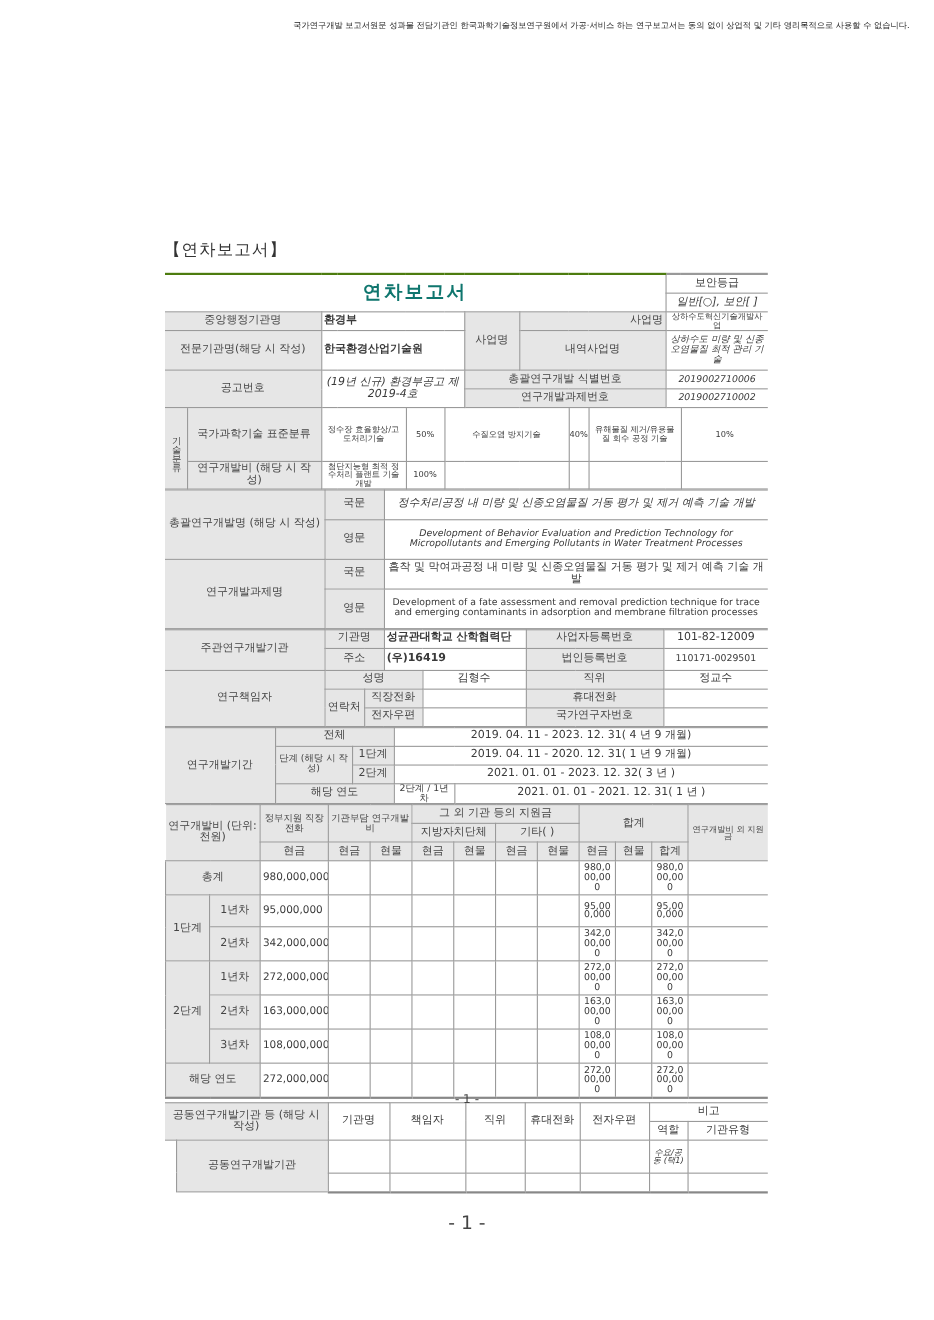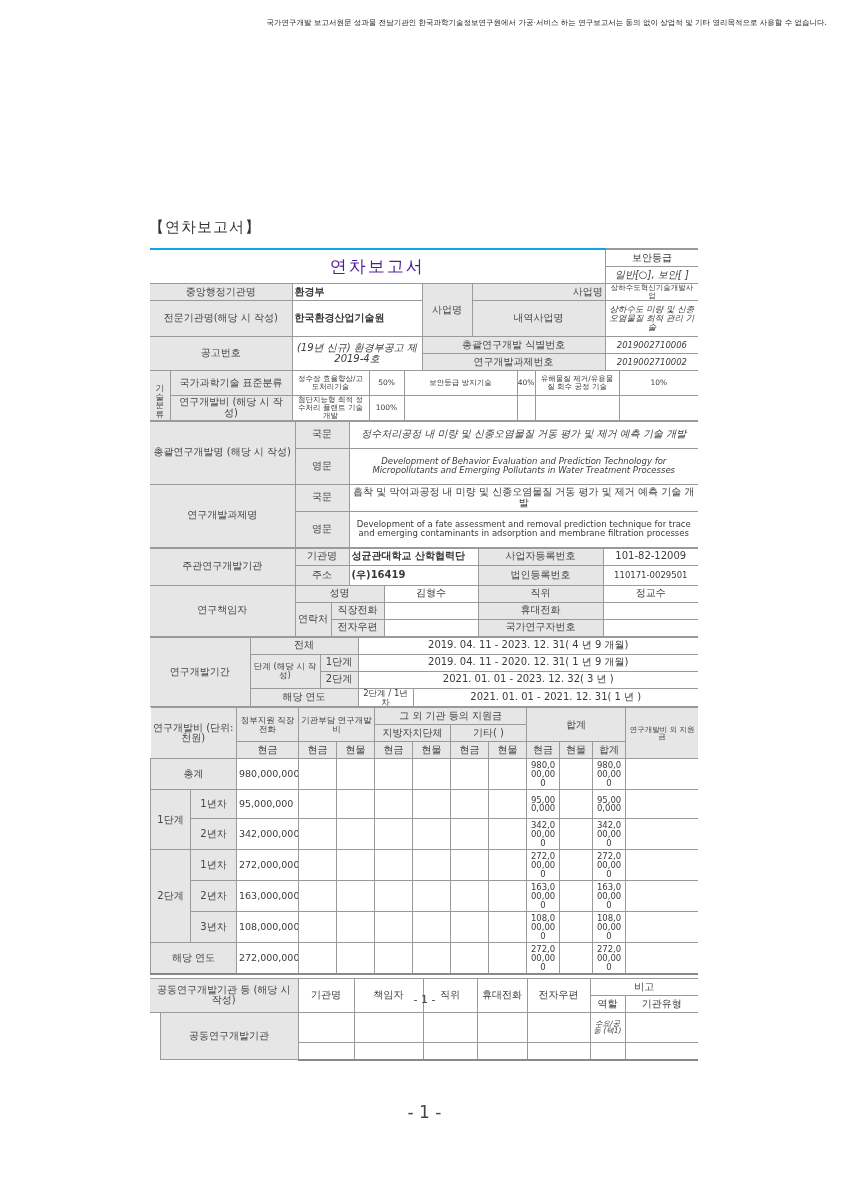--- a/index.html
+++ b/index.html
@@ -13,21 +13,21 @@
 
   .form { position:absolute; left:150px; top:248px; width:548px; }
   table { border-collapse:collapse; width:100%; table-layout:fixed; }
   td { border:1px solid #9a9a9a; font-size:10px; text-align:center; vertical-align:middle;
        padding:0 2px; line-height:1.05; height:16px; color:#3a3a3a; overflow:hidden; }
   td.h { background:#e6e6e6; color:#444; }
   td.l { text-align:left;font-weight:bold; }
   td.i { font-style:italic; }
   td.sm { font-size:8.5px; }
   td.xs { font-size:7.5px; }
-  .title-cell { font-size:17px; font-weight:normal; color:#4c1d95; letter-spacing:2px; border-left:none; border-top:2px solid #0ea5e9; }
+  .title-cell { font-size:17px; font-weight:bold; color:#0f766e; letter-spacing:2px; border-left:none; border-top:2px solid #4d7c0f; }
   .noleft { border-left:none; }
   .bottom-thick td { border-bottom:2px solid #888; }
   .num { font-size:9.5px; text-align:left; }
   .wrapnum { font-size:8.5px; word-break:break-all; }
 </style>
 </head>
 <body>
 
 <div class="notice">국가연구개발 보고서원문 성과물 전담기관인 한국과학기술정보연구원에서 가공·서비스 하는 연구보고서는 동의 없이 상업적 및 기타 영리목적으로 사용할 수 없습니다.</div>
 <div class="section-label">【연차보고서】</div>
@@ -78,24 +78,24 @@
     </tr>
     <tr>
       <td colspan="4" class="h">연구개발과제번호</td>
       <td colspan="2" class="i sm" style="border-right:none">2019002710002</td>
     </tr>
     <tr style="height:24px">
       <td rowspan="2" class="h noleft sm" style="writing-mode:vertical-rl;padding:0">기술분류</td>
       <td class="h">국가과학기술 표준분류</td>
       <td colspan="2" class="xs">정수장 효율향상/고도처리기술</td>
       <td class="xs" style="padding:0">50%</td>
-      <td colspan="3" class="xs">보안등급 방지기술</td>
+      <td colspan="3" class="xs">수질오염 방지기술</td>
       <td class="xs" style="padding:0">40%</td>
       <td colspan="2" class="xs">유해물질 제거/유용물질 회수 공정 기술</td>
-      <td class="xs" style="border-right:none;padding:4px">10%</td>
+      <td class="xs" style="border-right:none;padding:16px">10%</td>
     </tr>
     <tr style="height:24px">
       <td class="h">연구개발비 (해당 시 작성)</td>
       <td colspan="2" class="xs">첨단지능형 최적 정수처리 플랜트 기술개발</td>
       <td class="xs" style="padding:0">100%</td>
       <td colspan="3"></td>
       <td></td>
       <td colspan="2"></td>
       <td style="border-right:none"></td>
     </tr>

